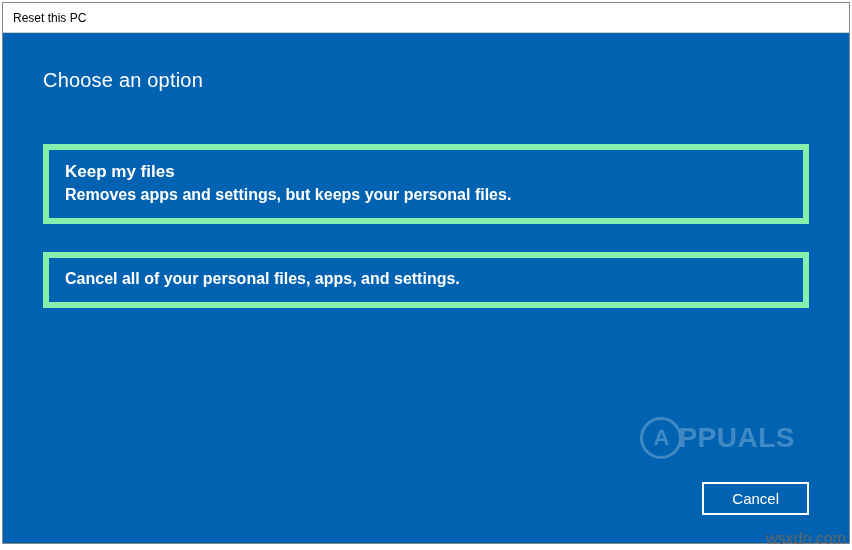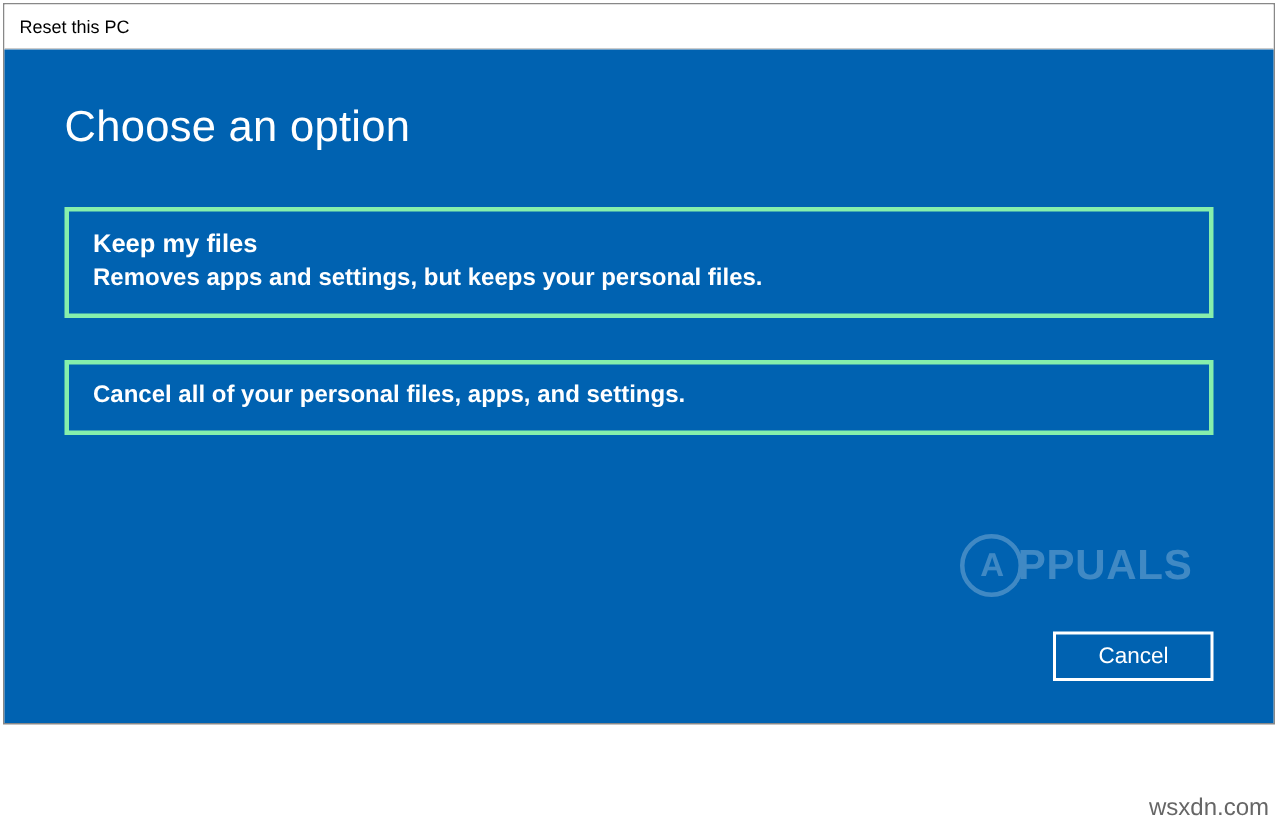--- a/index.html
+++ b/index.html
@@ -9,21 +9,21 @@
     }
     body {
       font-family: "Segoe UI", Tahoma, sans-serif;
       background: #fff;
       width: 852px;
       height: 550px;
       overflow: hidden;
     }
     .window {
       width: 848px;
-      height: 481px;
+      height: 542px;
       border: 1px solid #888;
       display: flex;
       flex-direction: column;
       margin: 2px;
       justify-content: space-between;
     }
     .titlebar {
       height: 30px;
       background: #fff;
       border-bottom: 1px solid #ccc;
@@ -36,27 +36,27 @@
     .content {
       flex: 1;
       background: #0062b1;
       color: #fff;
       padding: 36px 40px 24px 40px;
       display: flex;
       flex-direction: column;
       position: relative;
     }
     .heading {
-      font-size: 29px;
+      font-size: 20px;
       font-weight: 300;
-      margin-bottom: 36px;
+      margin-bottom: 52px;
       letter-spacing: 0.2px;
     }
     .option {
-      border: 3px solid #86efac;
+      border: 6px solid #86efac;
       padding: 12px 16px 14px 16px;
       margin-bottom: 28px;
       cursor: pointer;
       width: 100%;
     }
     .option-title {
       font-size: 17px;
       font-weight: 600;
       margin-bottom: 4px;
     }

